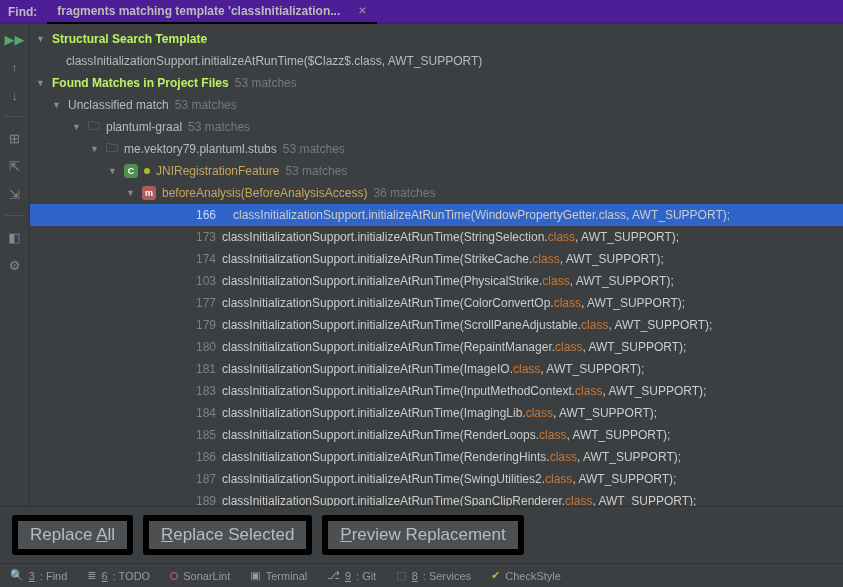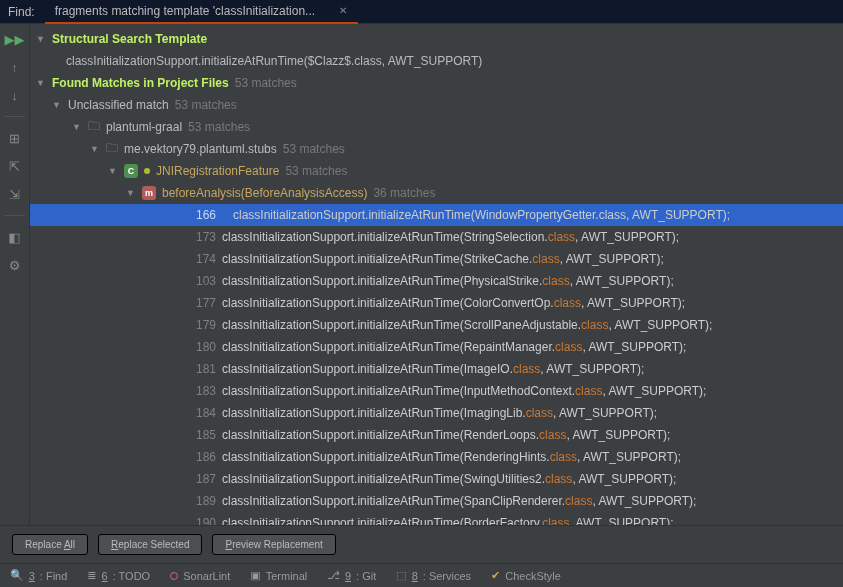--- a/index.html
+++ b/index.html
@@ -11,32 +11,33 @@
   width: 843px;
   height: 587px;
   overflow: hidden;
   display: flex;
   flex-direction: column;
 }
 .top-bar {
   display: flex;
   align-items: center;
   height: 24px;
-  background: #0f172a;
+  background: #4c1d95;
   border-bottom: 1px solid #323232;
   padding-left: 8px;
+  font-weight: bold;
 }
 .find-label { color: #bbb; margin-right: 10px; }
 .tab {
   padding: 4px 10px;
   color: #bbb;
-  border-bottom: 2px solid #c2410c;
-  display: flex;
-  align-items: center;
-  gap: 24px;
+  border-bottom: 2px solid #000000;
+  display: flex;
+  align-items: center;
+  gap: 18px;
 }
 .tab .close-x { color: #888; font-size: 10px; }
 
 .main-area {
   flex: 1;
   display: flex;
   overflow: hidden;
 }
 .side-toolbar {
   width: 30px;
@@ -79,25 +80,25 @@
 .icon-method { background: #b05c5c; }
 .circ { width:6px; height:6px; border-radius:50%; background:#a8c023; margin-right:6px; display:inline-block;}
 .bottom-buttons {
   display: flex;
   gap: 10px;
   padding: 8px 12px;
   border-top: 1px solid #323232;
 }
 .btn {
   background: #4c5052;
-  border: 1px solid #000000;
+  border: 6px solid #000000;
   color: #bbb;
   padding: 4px 12px;
   border-radius: 3px;
-  font-size: 10px;
+  font-size: 17px;
 }
 .btn .ul { text-decoration: underline; }
 .status-bar {
   height: 24px;
   border-top: 1px solid #323232;
   display: flex;
   align-items: center;
   font-size: 11px;
   color: #999;
 }

